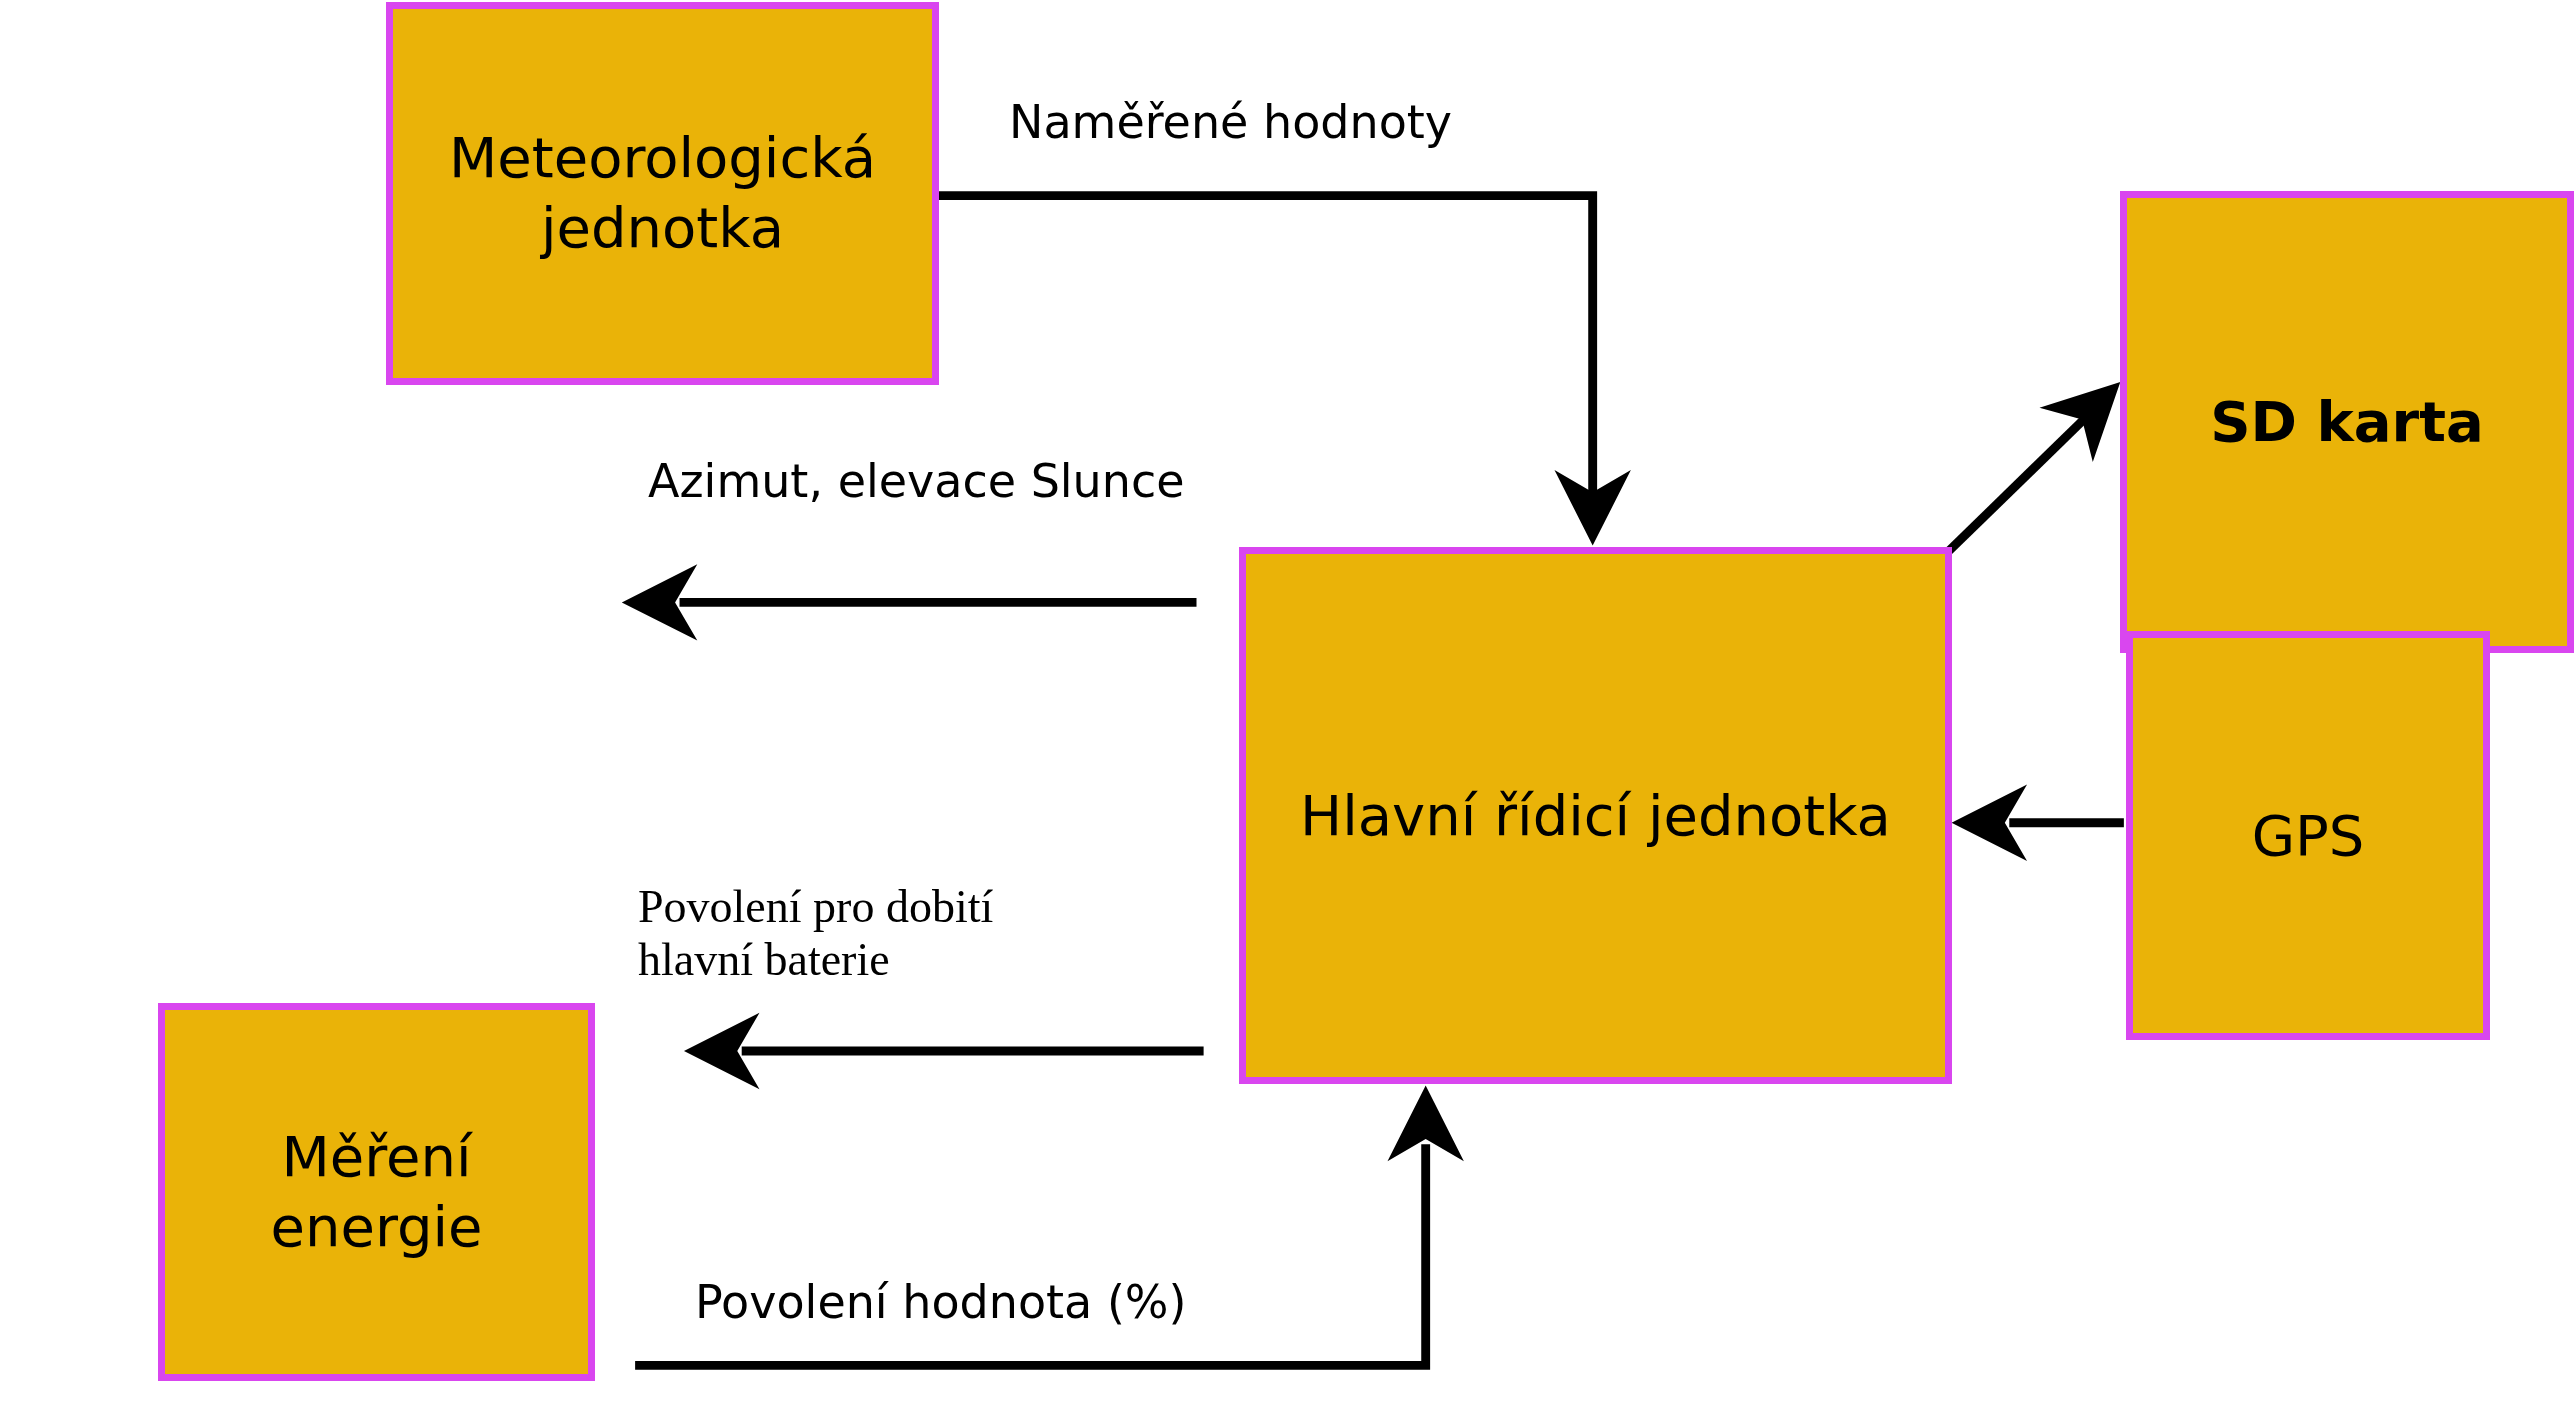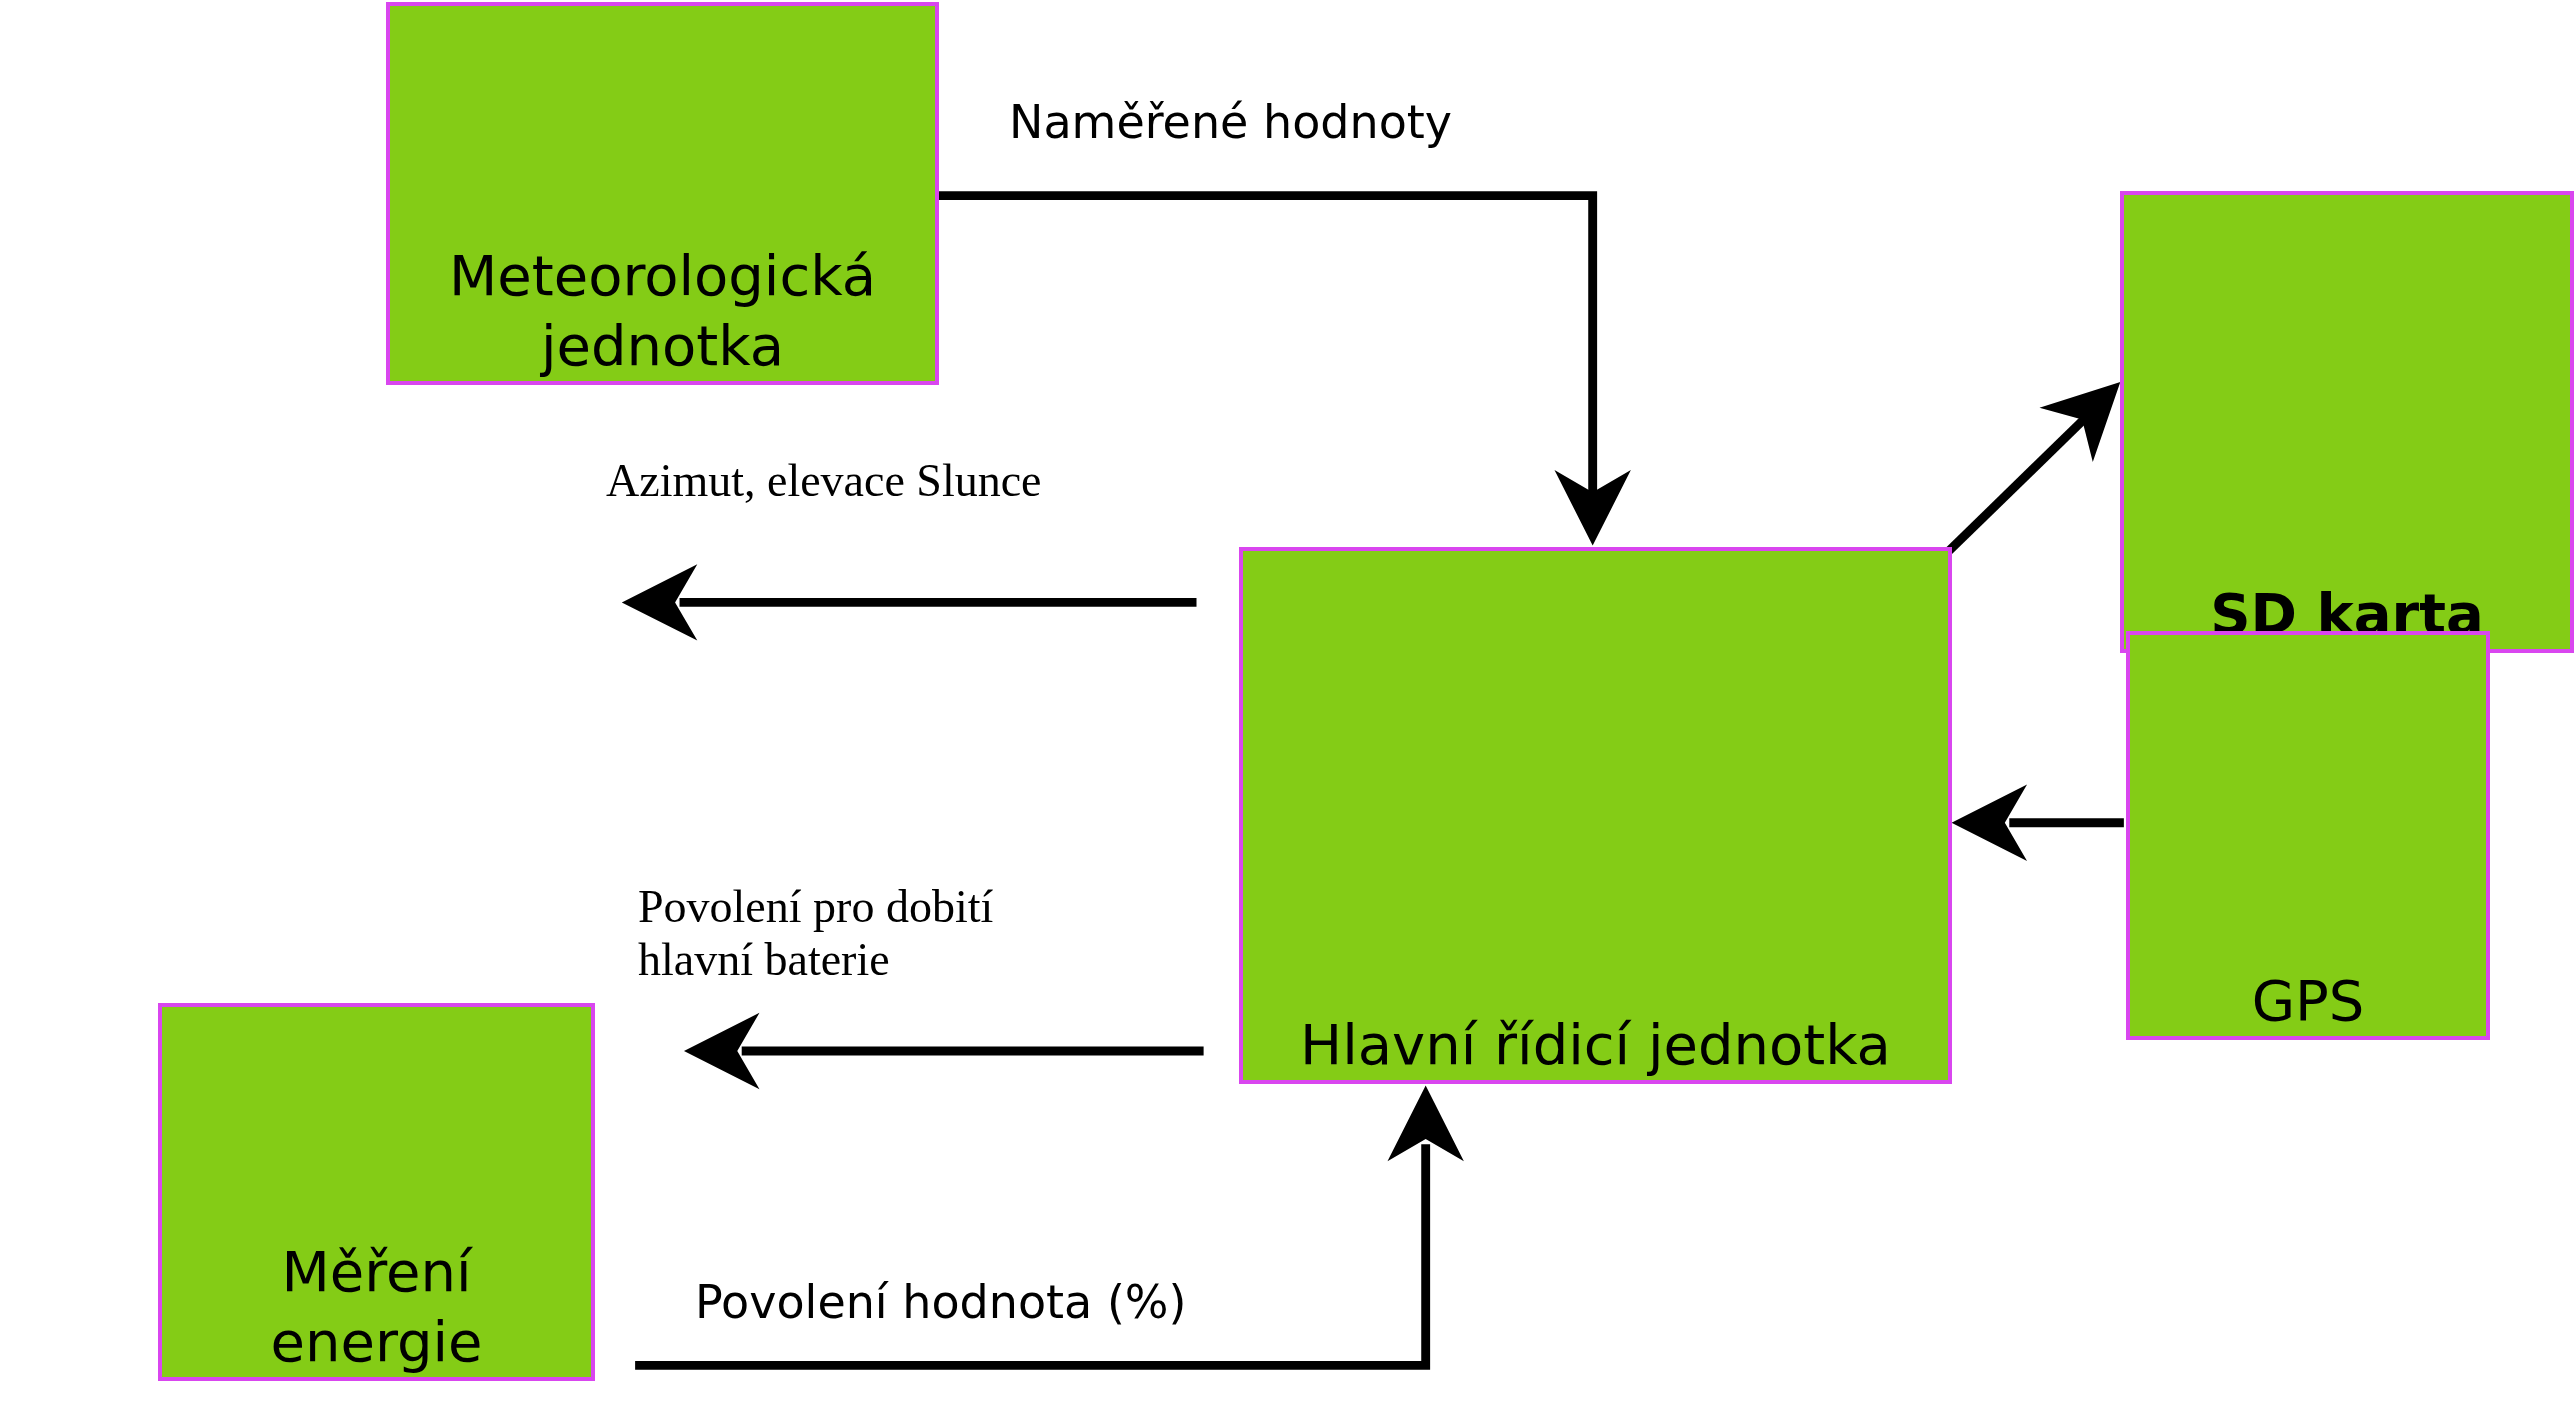--- a/index.html
+++ b/index.html
@@ -19,24 +19,24 @@
   #connectors {
     position: absolute;
     left: 0;
     top: 0;
     width: 2576px;
     height: 1402px;
   }
   .box {
     position: absolute;
     box-sizing: border-box;
-    border: 4px solid #d946ef;
-    background: #84cc16;
+    border: 7px solid #d946ef;
+    background: #eab308;
     display: flex;
-    align-items: flex-end;
+    align-items: center;
     justify-content: center;
     text-align: center;
   }
   .box-label {
     font-size: 56px;
     line-height: 1.25;
     white-space: pre-line;
   }
   .edge-label {
     position: absolute;
@@ -51,21 +51,21 @@
   }
   
   #box-meteo     { left: 386px;  top: 1.8px;    width: 553px; height: 383px; }
   #box-sd        { left: 2120px; top: 191px;  width: 454px; height: 462px; font-weight: bold; }
   #box-sledovani { left: 2.7px;    top: 451px;  width: 584px; height: 392px; }
   #box-hlavni    { left: 1239px; top: 547px;  width: 713px; height: 537px; }
   #box-gps       { left: 2126px; top: 631px;  width: 364px; height: 409px; }
   #box-mereni    { left: 158px;  top: 976px; width: 437px; height: 378px; margin-top: 27px; }
   
   #label-namerene  { left: 1009px; top: 99px; }
-  #label-azimut    { left: 606px;  top: 458px; font-family: Liberation Serif, serif; }
+  #label-azimut    { left: 648px;  top: 458px; }
   #label-povoleni  { left: 638px;  top: 881px; }
   #label-namerena  { left: 695px;  top: 1279px; }
   svg path {
     stroke: #000000;
     stroke-width: 10;
     fill: none;
   }
   svg polygon {
     fill: #000000;
     stroke: none;

